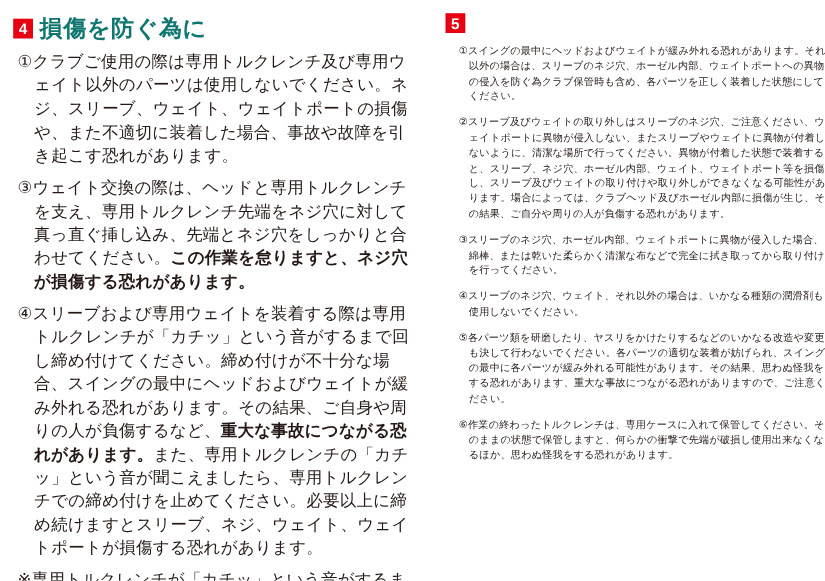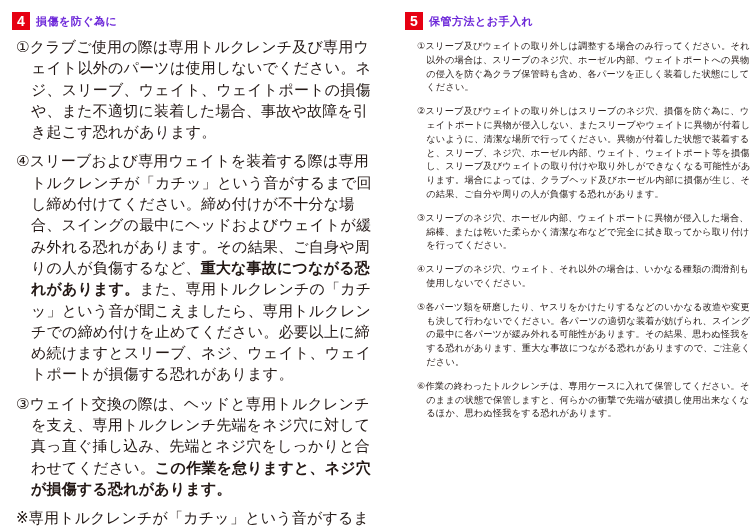--- a/index.html
+++ b/index.html
@@ -44,23 +44,23 @@
     width: 18px;
     height: 18px;
     background: #e60012;
     color: #ffffff;
     font-weight: bold;
     font-size: 14px;
     line-height: 1;
     flex: 0 0 auto;
   }
   .section-title {
-    color: #6d28d9;
+    color: #0f766e;
     font-weight: bold;
-    font-size: 11px;
+    font-size: 21px;
     margin-left: 6px;
     letter-spacing: 0.5px;
     white-space: nowrap;
     font-family: Liberation Mono, monospace;
   }
   .intro {
     margin: 8px 0 10px 8px;
     width: 348px;
     font-size: 13px;
     font-weight: bold;
@@ -102,35 +102,34 @@
 
 <div class="page">
 
   <div class="col col-left">
     <div class="heading">
       <span class="badge">4</span>
       <span class="section-title">損傷を防ぐ為に</span>
     </div>
     <div class="items">
         <p class="item"><span class="marker">①</span><span>クラブご使用の際は専用トルクレンチ及び専用ウェイト以外のパーツは使用しないでください。ネジ、スリーブ、ウェイト、ウェイトポートの損傷や、また不適切に装着した場合、事故や故障を引き起こす恐れがあります。</span></p>
+        <p class="item"><span class="marker">③</span><span>ウェイト交換の際は、ヘッドと専用トルクレンチを支え、専用トルクレンチ先端をネジ穴に対して真っ直ぐ挿し込み、先端とネジ穴をしっかりと合わせてください。</span><span class="bold">この作業を怠りますと、ネジ穴が損傷する恐れがあります。</span></p>
         <p class="item"><span class="marker">④</span><span>スリーブおよび専用ウェイトを装着する際は専用トルクレンチが「カチッ」という音がするまで回し締め付けてください。締め付けが不十分な場合、スイングの最中にヘッドおよびウェイトが緩み外れる恐れがあります。その結果、ご自身や周りの人が負傷するなど、</span><span class="bold">重大な事故につながる恐れがあります。</span><span>また、専用トルクレンチの「カチッ」という音が聞こえましたら、専用トルクレンチでの締め付けを止めてください。必要以上に締め続けますとスリーブ、ネジ、ウェイト、ウェイトポートが損傷する恐れがあります。</span></p>
-        <p class="item"><span class="marker">③</span><span>ウェイト交換の際は、ヘッドと専用トルクレンチを支え、専用トルクレンチ先端をネジ穴に対して真っ直ぐ挿し込み、先端とネジ穴をしっかりと合わせてください。</span><span class="bold">この作業を怠りますと、ネジ穴が損傷する恐れがあります。</span></p>
         <p class="item"><span class="marker">※</span><span>専用トルクレンチが「カチッ」という音がするまで回し締め付けることにより完全に固定できるように設定されています。(それ以外の場合は)</span></p>
         <p class="item"><span class="marker">⑦</span><span>クラブが傷つく可能性がありますので、指輪などの金属類は外してから作業を行ってください。</span></p>
       </div>
   </div>
 
   <div class="col col-right">
     <div class="heading">
       <span class="badge">5</span>
-      <span class="section-title">保管方法とお手入れ</span>
     </div>
     <div class="items">
-        <p class="item"><span class="marker">①</span><span>スリーブ及びウェイトの取り外しは調整する場合のみ行ってください。それ以外の場合は、スリーブのネジ穴、ホーゼル内部、ウェイトポートへの異物の侵入を防ぐ為クラブ保管時も含め、各パーツを正しく装着した状態にしてください。</span></p>
-        <p class="item"><span class="marker">②</span><span>スリーブ及びウェイトの取り外しはスリーブのネジ穴、損傷を防ぐ為に、ウェイトポートに異物が侵入しない、またスリーブやウェイトに異物が付着しないように、清潔な場所で行ってください。異物が付着した状態で装着すると、スリーブ、ネジ穴、ホーゼル内部、ウェイト、ウェイトポート等を損傷し、スリーブ及びウェイトの取り付けや取り外しができなくなる可能性があります。場合によっては、クラブヘッド及びホーゼル内部に損傷が生じ、その結果、ご自分や周りの人が負傷する恐れがあります。</span></p>
+        <p class="item"><span class="marker">①</span><span>スイングの最中にヘッドおよびウェイトが緩み外れる恐れがあります。それ以外の場合は、スリーブのネジ穴、ホーゼル内部、ウェイトポートへの異物の侵入を防ぐ為クラブ保管時も含め、各パーツを正しく装着した状態にしてください。</span></p>
+        <p class="item"><span class="marker">②</span><span>スリーブ及びウェイトの取り外しはスリーブのネジ穴、ご注意ください、ウェイトポートに異物が侵入しない、またスリーブやウェイトに異物が付着しないように、清潔な場所で行ってください。異物が付着した状態で装着すると、スリーブ、ネジ穴、ホーゼル内部、ウェイト、ウェイトポート等を損傷し、スリーブ及びウェイトの取り付けや取り外しができなくなる可能性があります。場合によっては、クラブヘッド及びホーゼル内部に損傷が生じ、その結果、ご自分や周りの人が負傷する恐れがあります。</span></p>
         <p class="item"><span class="marker">③</span><span>スリーブのネジ穴、ホーゼル内部、ウェイトポートに異物が侵入した場合、綿棒、または乾いた柔らかく清潔な布などで完全に拭き取ってから取り付けを行ってください。</span></p>
         <p class="item"><span class="marker">④</span><span>スリーブのネジ穴、ウェイト、それ以外の場合は、いかなる種類の潤滑剤も使用しないでください。</span></p>
         <p class="item"><span class="marker">⑤</span><span>各パーツ類を研磨したり、ヤスリをかけたりするなどのいかなる改造や変更も決して行わないでください。各パーツの適切な装着が妨げられ、スイングの最中に各パーツが緩み外れる可能性があります。その結果、思わぬ怪我をする恐れがあります、重大な事故につながる恐れがありますので、ご注意ください。</span></p>
         <p class="item"><span class="marker">⑥</span><span>作業の終わったトルクレンチは、専用ケースに入れて保管してください。そのままの状態で保管しますと、何らかの衝撃で先端が破損し使用出来なくなるほか、思わぬ怪我をする恐れがあります。</span></p>
       </div>
   </div>
 
 </div>
 
 </body></html>

